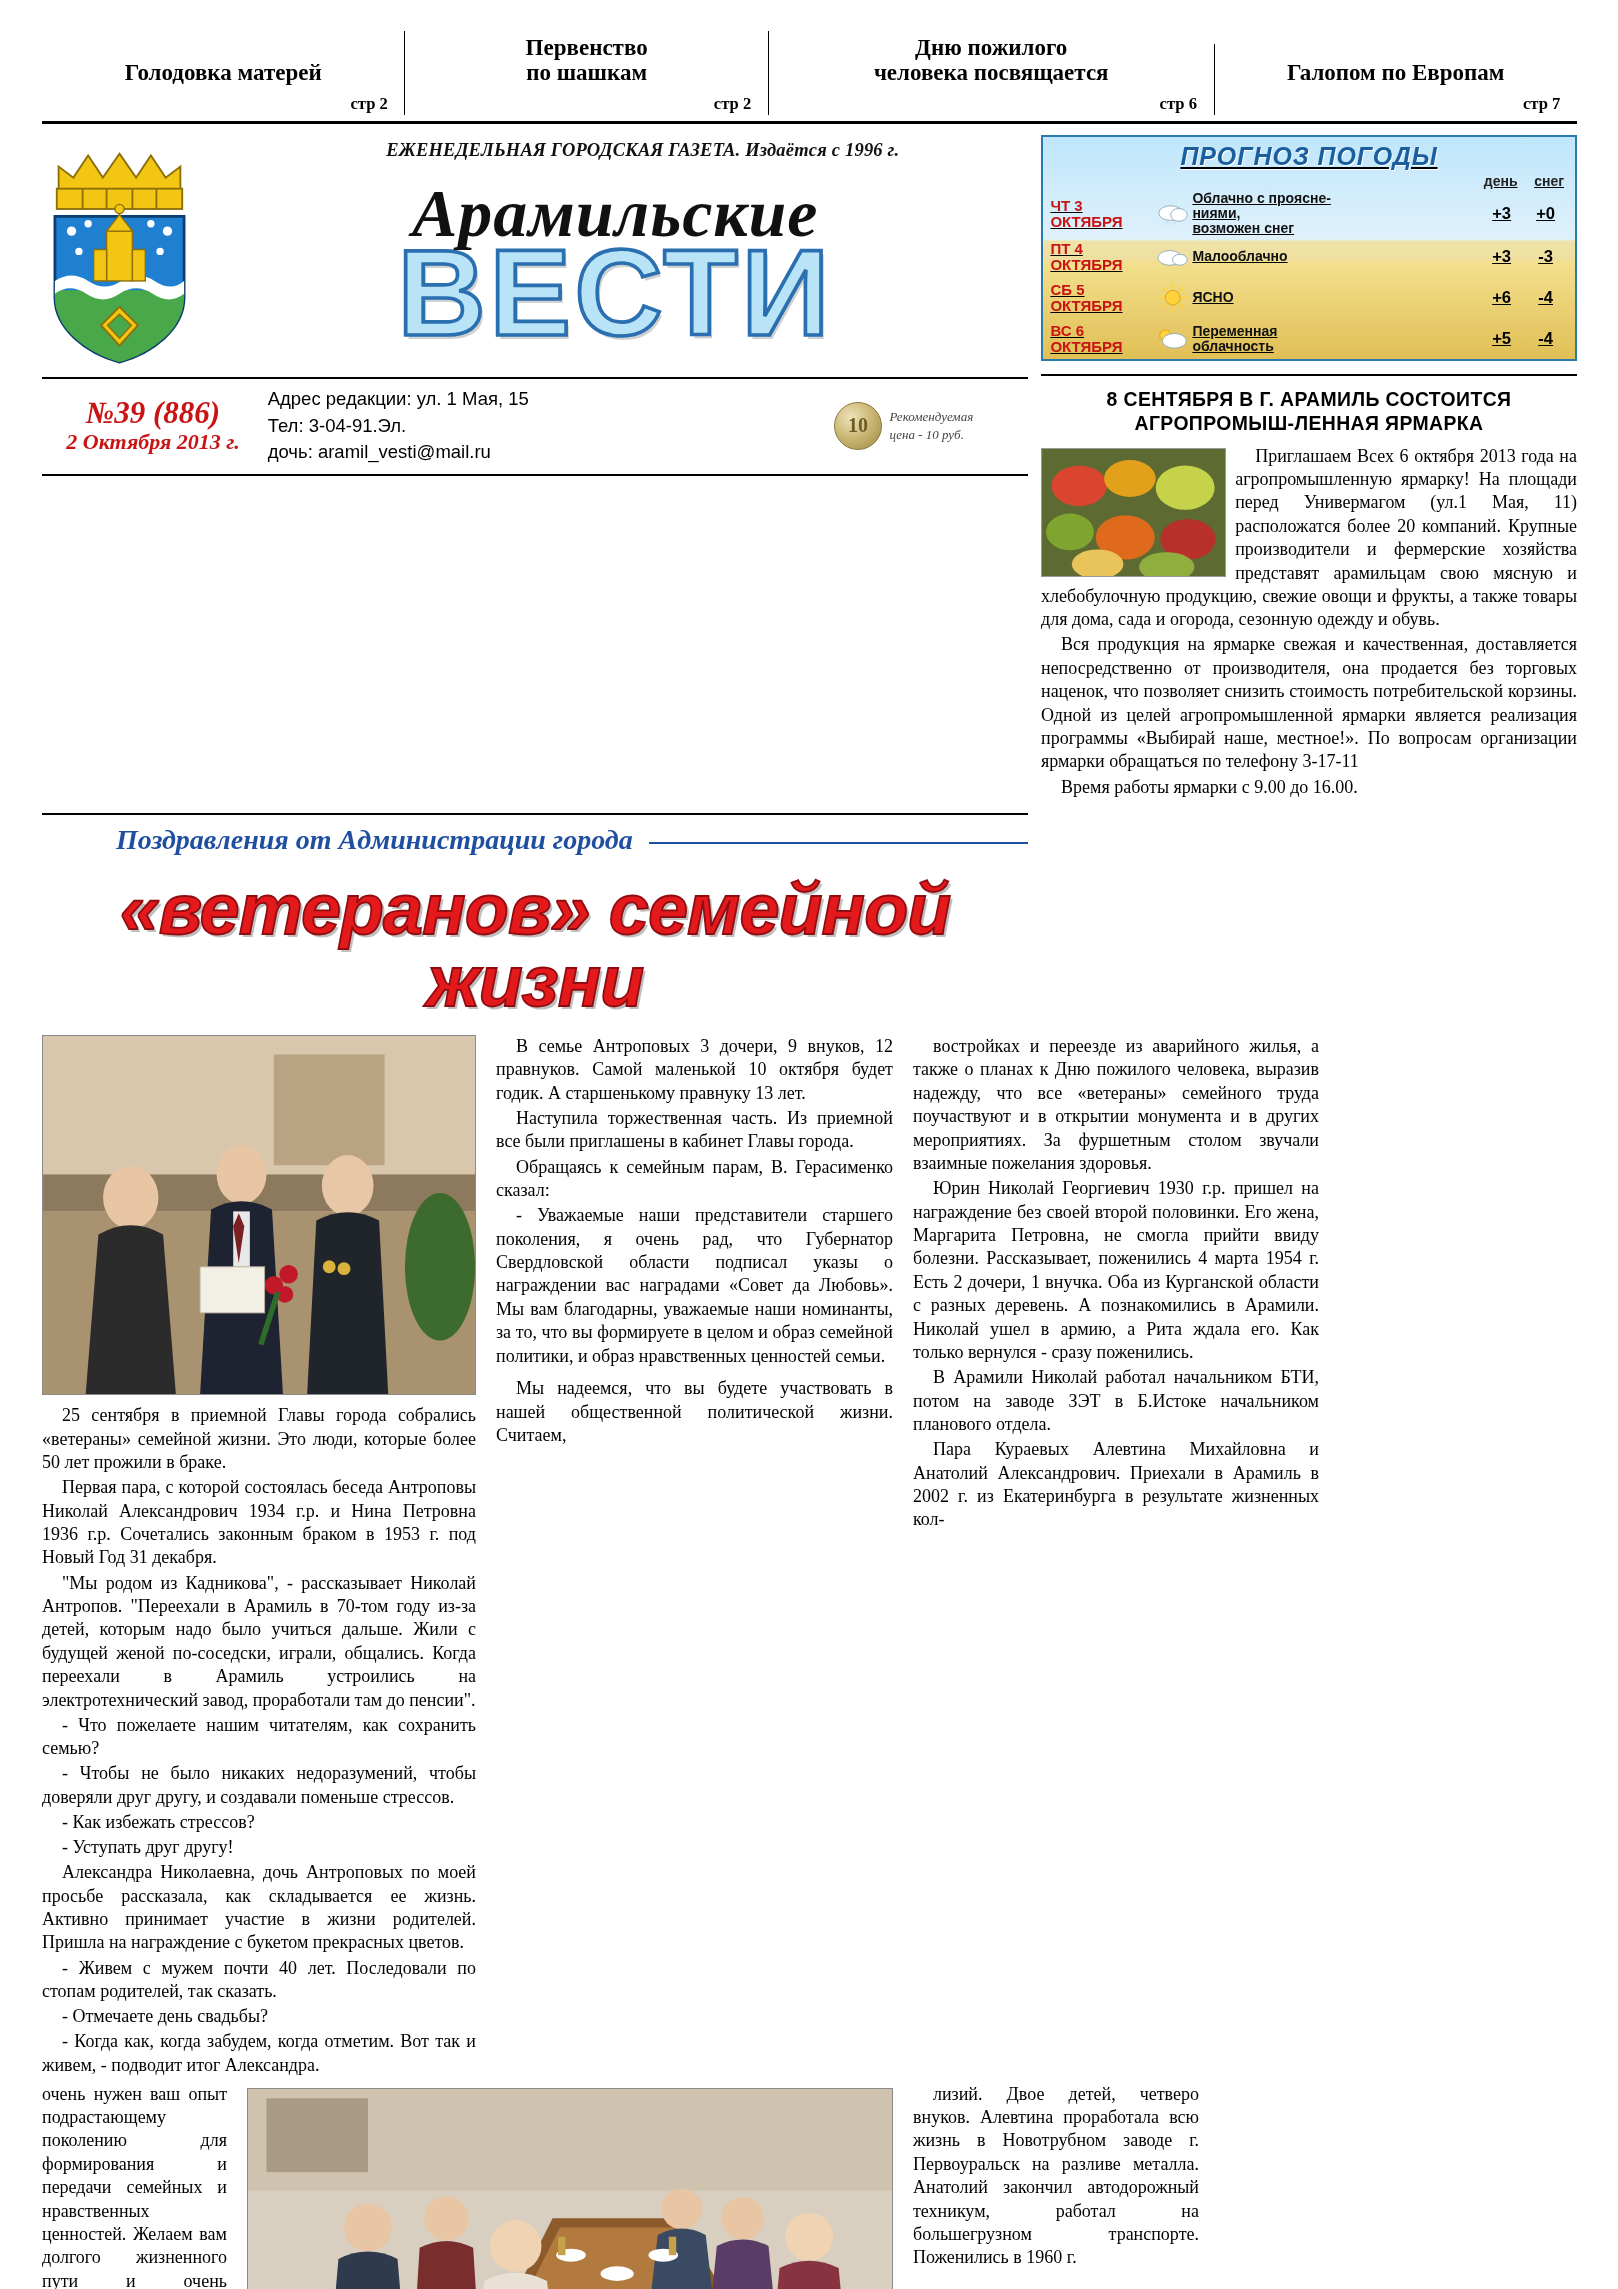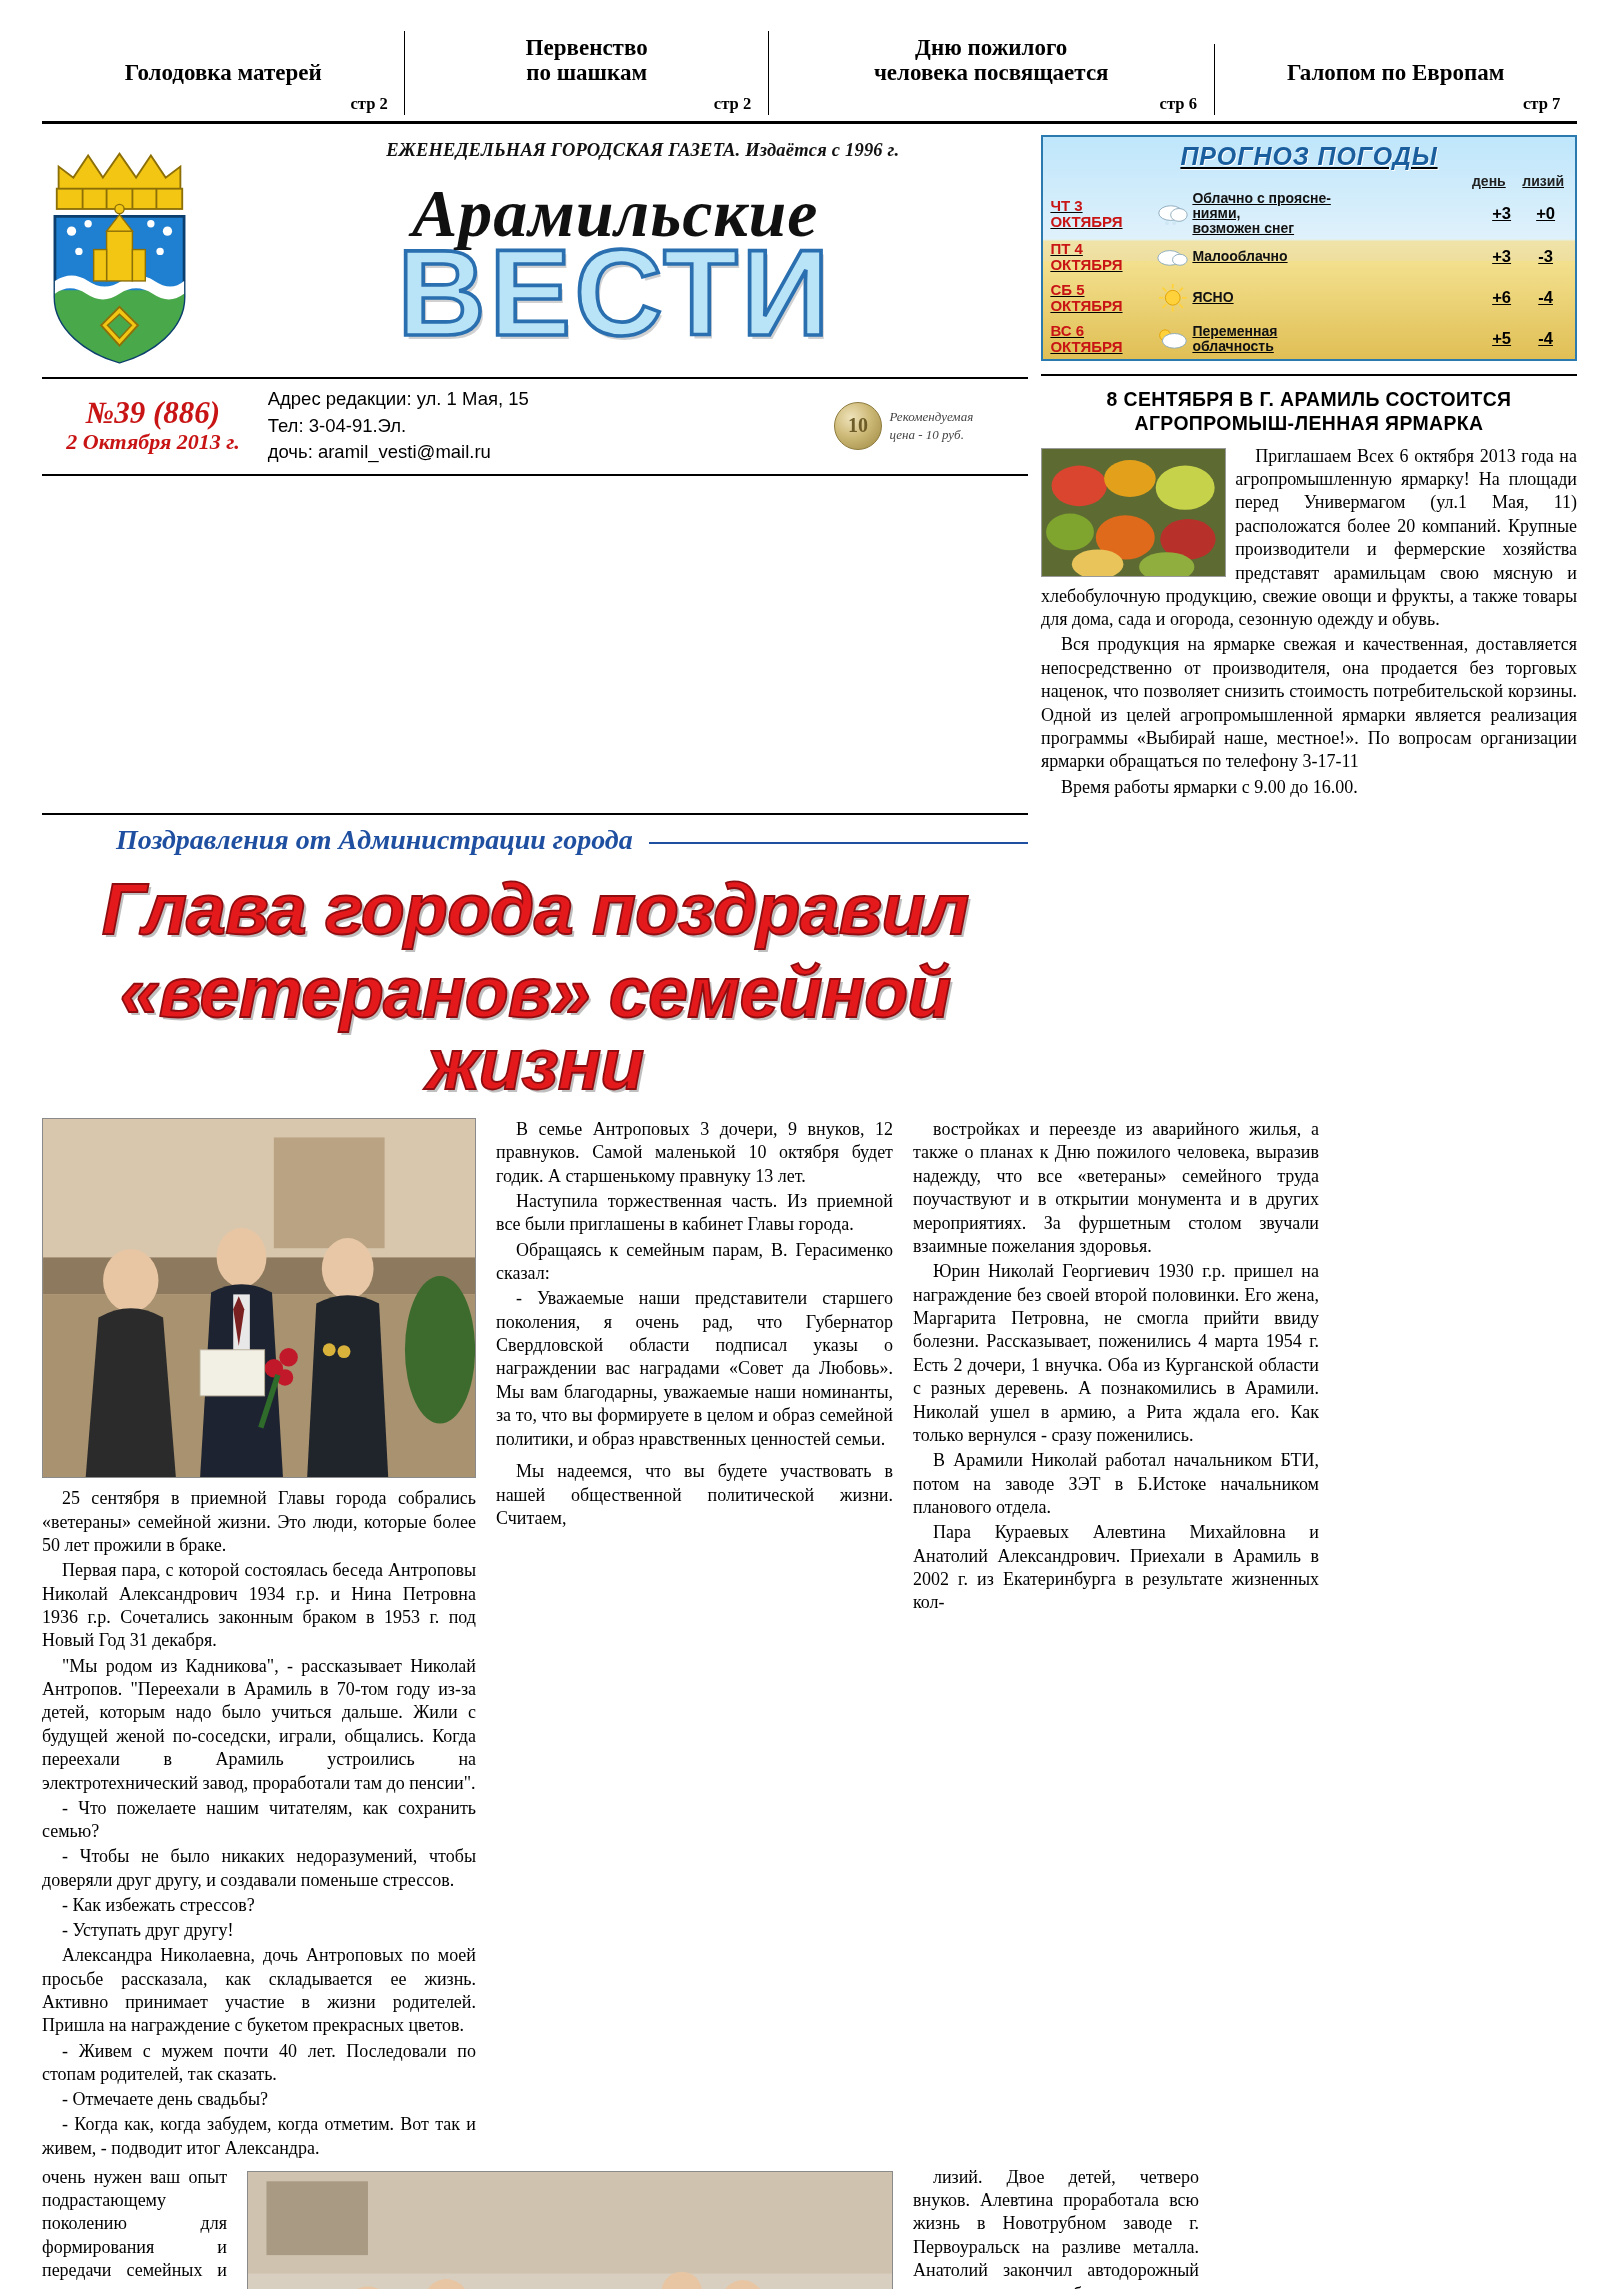--- a/index.html
+++ b/index.html
@@ -215,21 +215,21 @@
     </div>
 
     <div class="mast-right">
 
       <div class="weather">
         <div class="yellowband"></div>
         <div style="position:relative;z-index:1">
           <div class="w-title">ПРОГНОЗ ПОГОДЫ</div>
           <div class="w-head">
             <span>день</span>
-            <span>лизий</span>
+            <span>снег</span>
           </div>
           <div class="w-rows">
             <div class="w-row">
               <div class="w-date" style="white-space:pre-line">ЧТ 3
 ОКТЯБРЯ</div>
               <div class="w-ico">
                 <svg width="33" height="24" viewBox="0 0 36 26">
                     <ellipse cx="16" cy="12" rx="13" ry="8" fill="#fff" stroke="#8aa8bb"></ellipse>
                     <ellipse cx="25" cy="14" rx="9" ry="7" fill="#fff" stroke="#8aa8bb"></ellipse>
                     <circle cx="12" cy="23" r="2" fill="#cfe6f5"></circle>
@@ -321,21 +321,20 @@
   </div>
 
   <div class="greet" style="width:986px">
     <div class="greet-inner">
       <div class="greet-text">Поздравления от Администрации города</div>
       <div class="greet-rule"></div>
     </div>
   </div>
 
   <div class="headline" style="width:986px">
-    <div class="hl">Глава города поздравил</div>
     <div class="hl l2">«ветеранов» семейной жизни</div>
   </div>
 
   <div class="main">
 
     <div class="col c1">
       <div class="photo1">
         <svg width="434" height="360" viewBox="0 0 470 390">
           <rect width="470" height="390" fill="#cdb79a"></rect>
           <rect x="0" y="0" width="470" height="150" fill="#d9c7ad"></rect>

